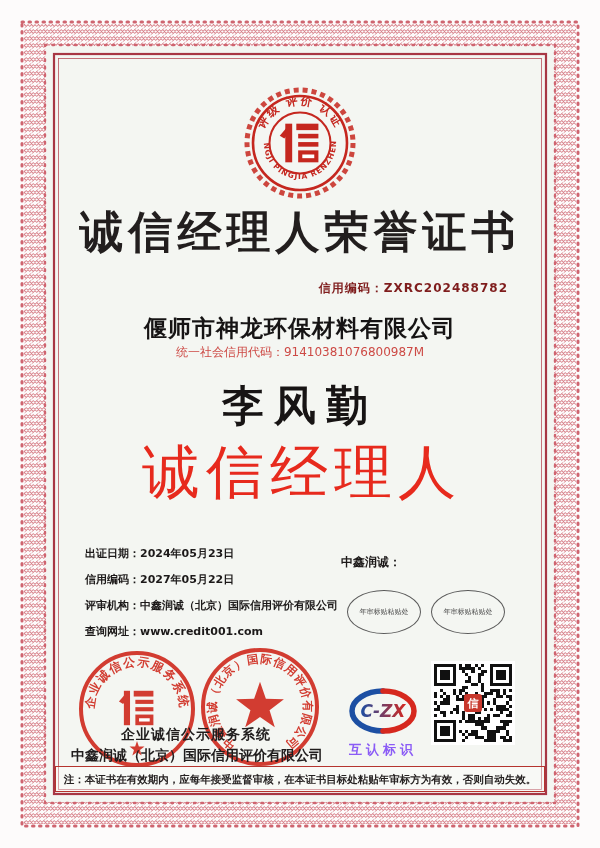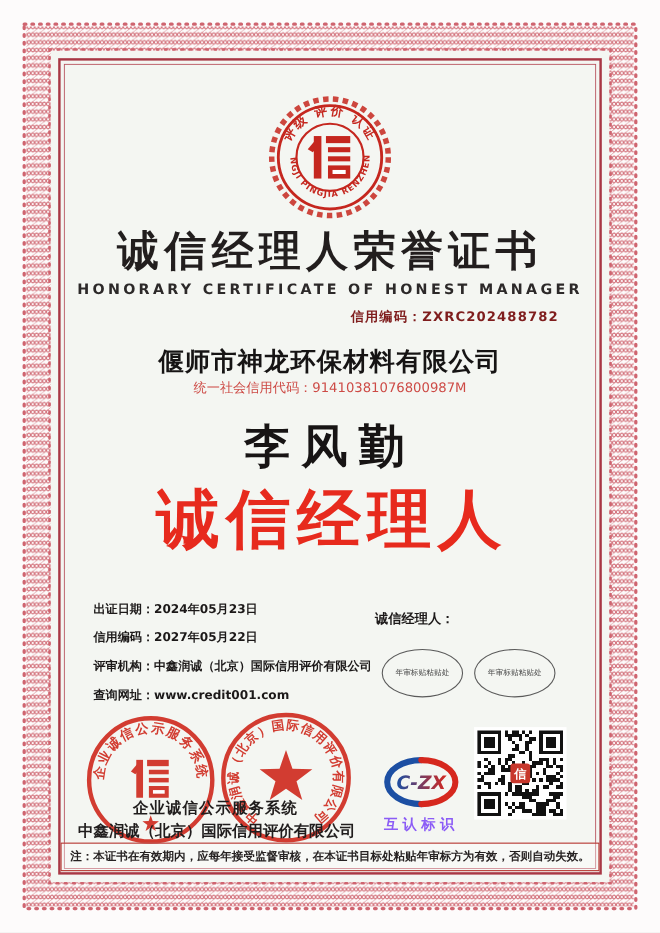--- a/index.html
+++ b/index.html
@@ -2,27 +2,27 @@
 <html><head>
 <meta charset="utf-8">
 <style>
   html,body{margin:0;padding:0;background:#e9e6e4;}
   .stage{width:600px;height:848px;position:relative;margin:0 auto;background:#fdfbfb;
          font-family:"DejaVu Sans","Liberation Sans",sans-serif;overflow:hidden;}
   .inner-bg{position:absolute;left:46px;top:46px;right:46px;bottom:46px;background:#f4f6f2;}
   .frame-svg{position:absolute;left:0;top:0;pointer-events:none;}
   .abs{position:absolute;}
   .ctr{text-align:center;}
-  .title{left:0;right:0;top:203px;font-size:38px;font-weight:bold;color:#221e1e;letter-spacing:5px;}
+  .title{left:0;right:0;top:203px;font-size:44px;font-weight:bold;color:#221e1e;letter-spacing:5px;}
   .subtitle{left:0;right:0;top:256px;font-size:13px;font-weight:bold;color:#2c2929;letter-spacing:3px;}
   .credit-code{right:92px;top:280px;font-size:12px;font-weight:bold;color:#7f1d1d;letter-spacing:1px;}
   .company{left:0;right:0;top:313px;font-size:23px;font-weight:bold;color:#161414;letter-spacing:1px;}
   .social-code{left:0;right:0;top:344px;font-size:12px;font-weight:normal;color:#cd4a45;}
   .person{left:0;right:0;top:378px;font-size:42px;font-weight:bold;color:#171414;letter-spacing:10px;}
-  .honor{left:4px;right:0;top:434px;font-size:58px;font-weight:bold;color:#e72a1d;letter-spacing:6px;}
+  .honor{left:4px;right:0;top:434px;font-size:58px;font-weight:normal;color:#e72a1d;letter-spacing:6px;}
   .fields{left:85px;top:541px;font-size:11px;font-weight:bold;color:#1c1919;}
   .fields .row{height:26px;line-height:26px;white-space:nowrap;}
   .annual-label{left:341px;top:554px;font-size:12px;font-weight:bold;color:#1c1919;}
   .sticker{border:1.5px solid #5a5a5a;border-radius:50%;width:72px;height:42px;
            display:flex;align-items:center;justify-content:center;
            font-size:7px;color:#4a4a4a;background:transparent;}
   .st1{left:347px;top:590px;} .st2{left:431px;top:590px;}
   .seal-svg{position:absolute;opacity:.93;}
   .org1{left:46px;width:300px;top:726px;font-size:14px;font-weight:bold;color:#201d1d;letter-spacing:1px;}
   .org2{left:36px;width:322px;top:747px;font-size:14px;font-weight:bold;color:#201d1d;}
@@ -78,21 +78,20 @@
       <rect x="-16" y="-21" width="7.5" height="42"></rect>
       <rect x="-4" y="-21" width="24" height="7"></rect>
       <rect x="-2" y="-10" width="22" height="5"></rect>
       <rect x="-2" y="-1" width="22" height="5"></rect>
       <rect x="-2" y="8" width="22" height="13"></rect>
       <rect x="2.5" y="12.5" width="13" height="4" fill="#fff"></rect>
     </g>
   </svg>
 
   <div class="abs ctr title">诚信经理人荣誉证书</div>
-  <div class="abs ctr subtitle">HONORARY CERTIFICATE OF HONEST MANAGER</div>
   <div class="abs credit-code">
     <span>信用编码：</span><span>ZXRC202488782</span>
   </div>
 
   <div class="abs ctr company">偃师市神龙环保材料有限公司</div>
   <div class="abs ctr social-code">统一社会信用代码：91410381076800987M</div>
 
   <div class="abs ctr person">李风勤</div>
   <div class="abs ctr honor">诚信经理人</div>
 
@@ -104,21 +103,21 @@
       <span>信用编码：</span><span>2027年05月22日</span>
     </div>
     <div class="row">
       <span>评审机构：</span><span>中鑫润诚（北京）国际信用评价有限公司</span>
     </div>
     <div class="row">
       <span>查询网址：</span><span>www.credit001.com</span>
     </div>
   </div>
 
-  <div class="abs annual-label">诚信经理人：</div>
+  <div class="abs annual-label">中鑫润诚：</div>
   <div class="abs sticker st1">
     <span>年审标贴粘贴处</span>
   </div>
   <div class="abs sticker st2">
     <span>年审标贴粘贴处</span>
   </div>
 
   <svg class="seal-svg" style="left:76px;top:648px;" width="122" height="122" viewBox="0 0 122 122">
     <circle cx="61" cy="61" r="56" fill="none" stroke="#d02f23" stroke-width="4"></circle>
     <defs>

